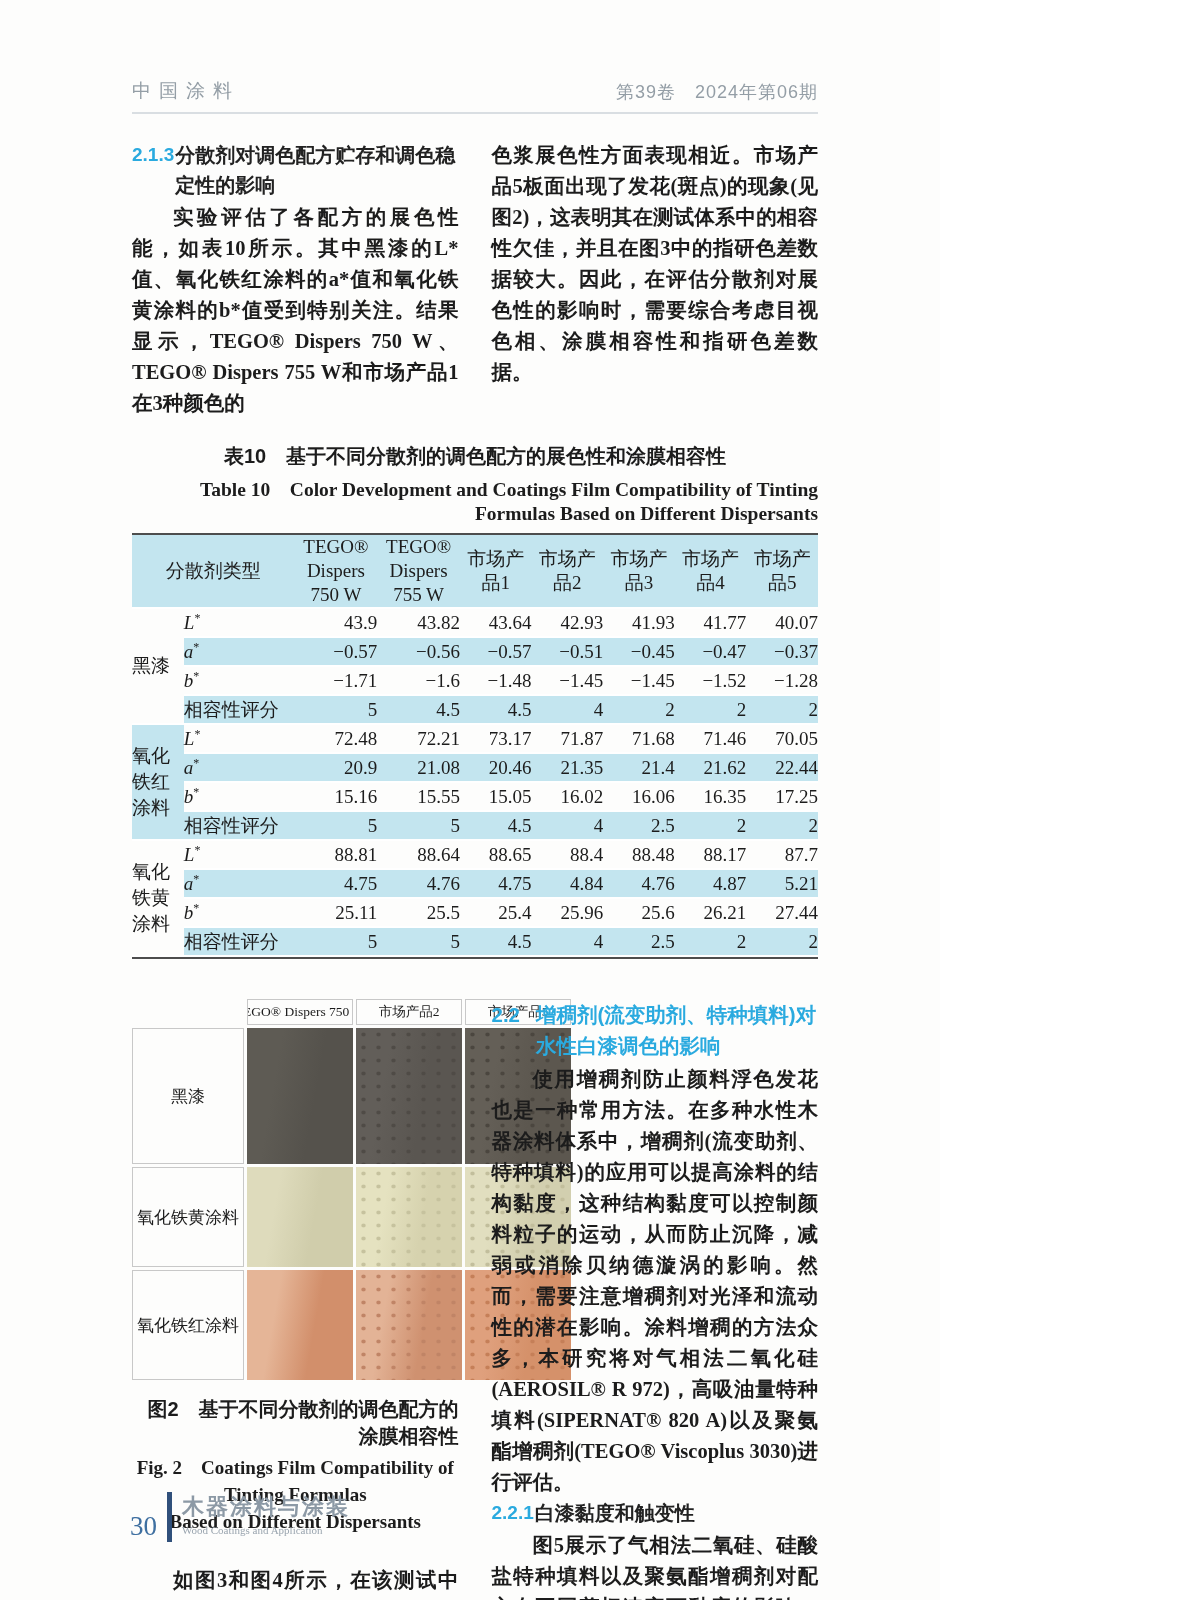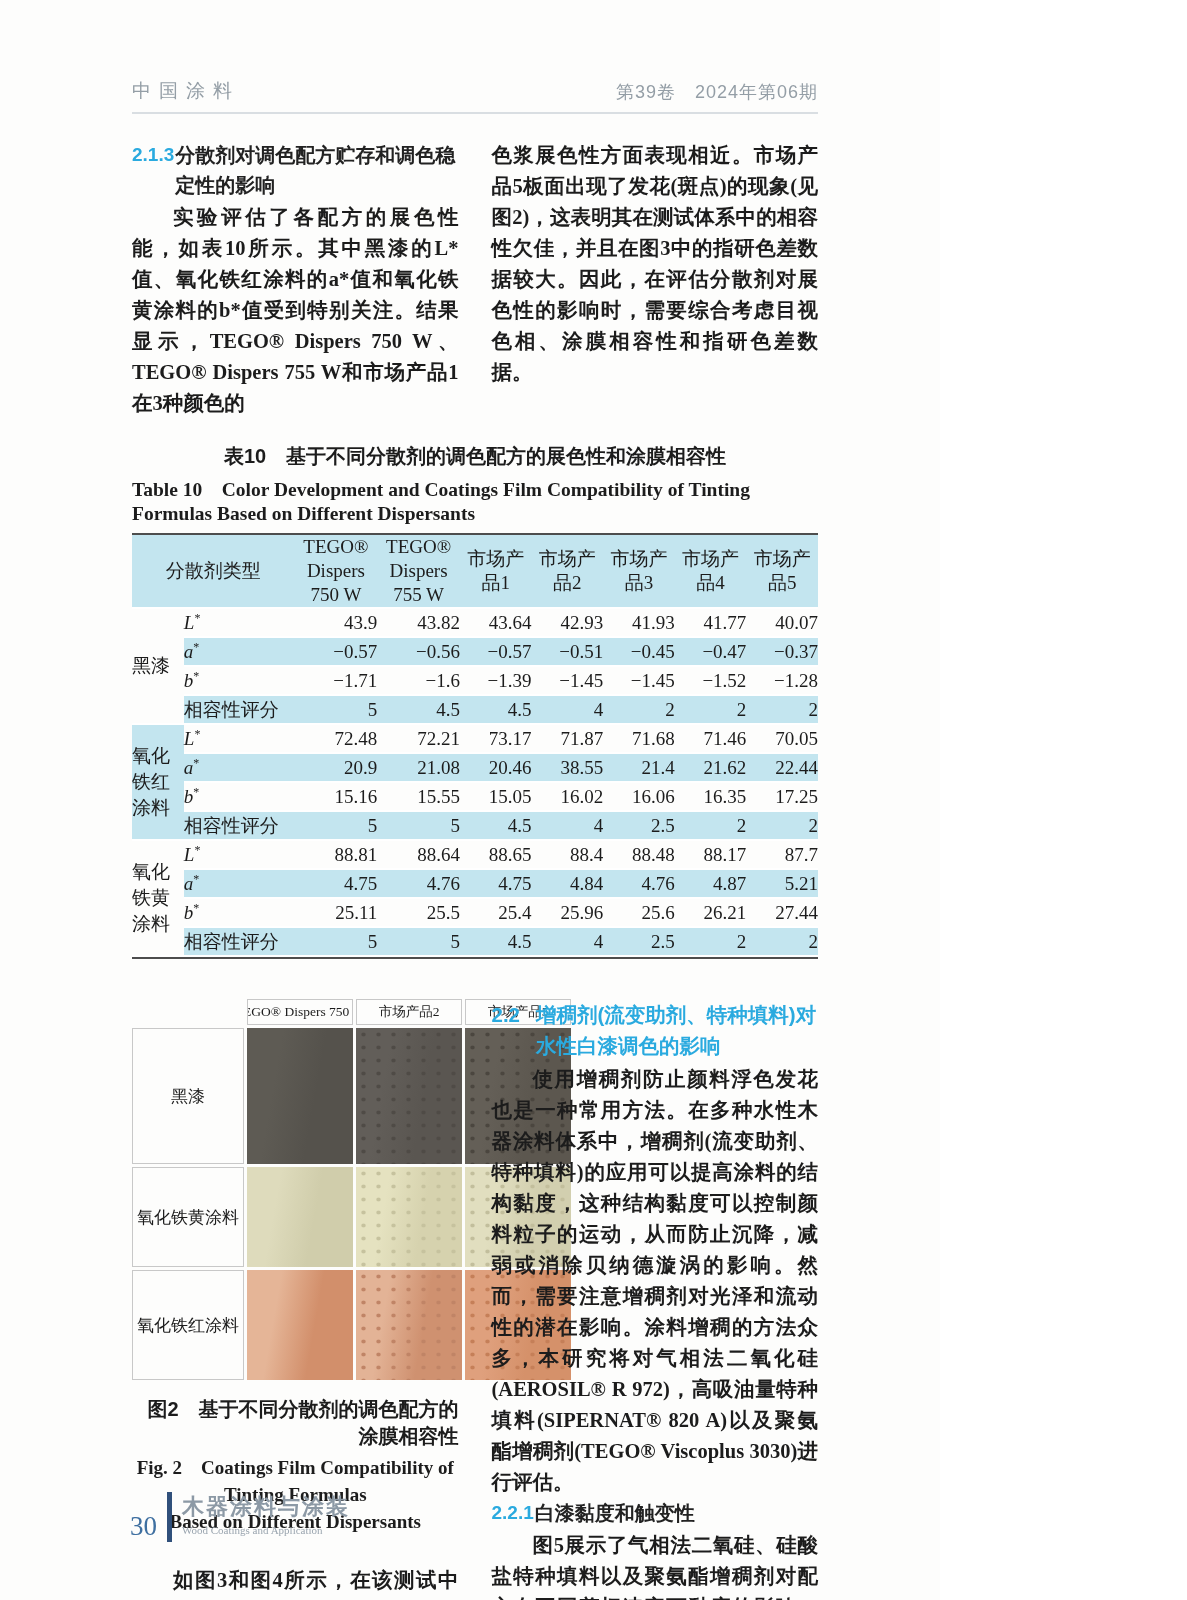--- a/index.html
+++ b/index.html
@@ -22,21 +22,21 @@
   .indent{text-indent:2em;}
   .h3{display:flex; gap:1px; font-family:"Liberation Sans", sans-serif; font-weight:bold;
       font-size:20px; line-height:30px; margin:0 0 2px 0; color:#222;}
   .h3 .num{color:#2aaadf; flex:none; font-size:19px;}
   .h2{display:flex; gap:16px; font-family:"Liberation Sans", sans-serif; font-weight:bold;
       font-size:20.5px; line-height:31px; color:#2aaadf; margin:0 0 3px 0;justify-content:flex-end;}
   .h2 .num{flex:none;}
   
   .tblwrap{margin-top:24px;}
   .tbl-title-cn{text-align:center; font-family:"Liberation Sans", sans-serif; font-weight:bold; font-size:20px; margin:0 0 6px 0;}
-  .tbl-title-en{text-align:left; font-weight:bold; font-size:19.5px; margin:0 0 8px 0;}
+  .tbl-title-en{text-align:right; font-weight:bold; font-size:19.5px; margin:0 0 8px 0;}
   table.tbl{width:100%; border-collapse:separate; border-spacing:0;
             border-top:2px solid #4d4d4d; border-bottom:2px solid #4d4d4d; font-size:19px;}
   table.tbl th, table.tbl td{border-bottom:2px solid #ffffff; padding:0;}
   table.tbl th{font-weight:normal; height:56px; vertical-align:middle; text-align:center; line-height:24px;}
   th.first{text-align:left; padding-left:8px;}
   td{height:27px; vertical-align:middle;}
   td.num{text-align:right; padding-right:16px; white-space:nowrap;}
   td.param{padding-left:10px; white-space:nowrap;}
   td.param .pbase.it{font-style:italic;}
   td.param sup{font-size:12px;}
@@ -149,21 +149,21 @@
           <td class="num blue">−0.57</td>
           <td class="num blue">−0.51</td>
           <td class="num blue">−0.45</td>
           <td class="num blue">−0.47</td>
           <td class="num blue">−0.37</td>
         </tr>
         <tr>
           <td class="param"><span class="pbase it">b</span><sup>*</sup></td>
           <td class="num">−1.71</td>
           <td class="num">−1.6</td>
-          <td class="num">−1.39</td>
+          <td class="num">−1.48</td>
           <td class="num">−1.45</td>
           <td class="num">−1.45</td>
           <td class="num">−1.52</td>
           <td class="num">−1.28</td>
         </tr>
         <tr>
           <td class="param blue"><span class="pbase">相容性评分</span></td>
           <td class="num blue">5</td>
           <td class="num blue">4.5</td>
           <td class="num blue">4.5</td>
@@ -182,21 +182,21 @@
           <td class="num">71.87</td>
           <td class="num">71.68</td>
           <td class="num">71.46</td>
           <td class="num">70.05</td>
         </tr>
         <tr>
           <td class="param blue"><span class="pbase it">a</span><sup>*</sup></td>
           <td class="num blue">20.9</td>
           <td class="num blue">21.08</td>
           <td class="num blue">20.46</td>
-          <td class="num blue">38.55</td>
+          <td class="num blue">21.35</td>
           <td class="num blue">21.4</td>
           <td class="num blue">21.62</td>
           <td class="num blue">22.44</td>
         </tr>
         <tr>
           <td class="param"><span class="pbase it">b</span><sup>*</sup></td>
           <td class="num">15.16</td>
           <td class="num">15.55</td>
           <td class="num">15.05</td>
           <td class="num">16.02</td>

